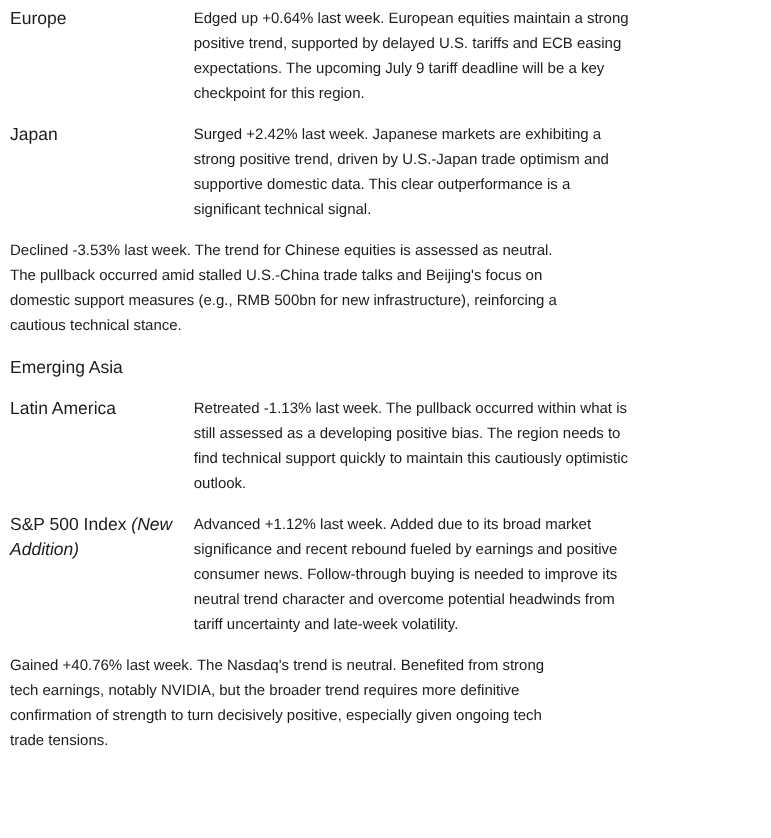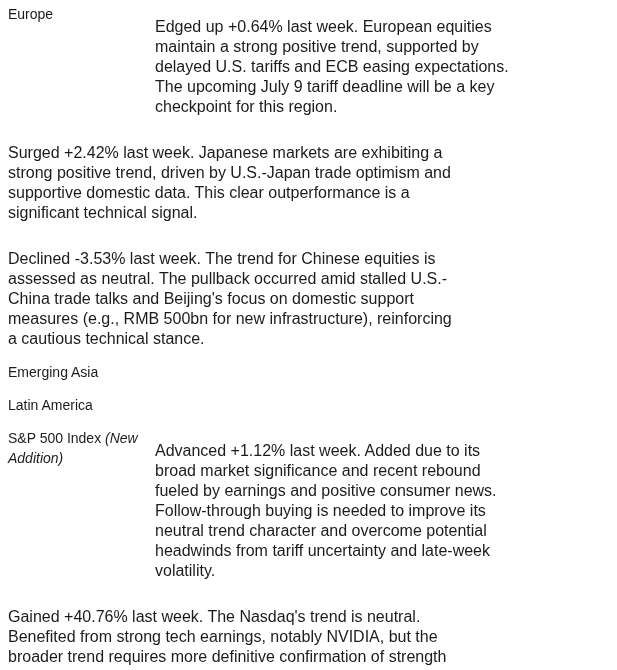--- a/index.html
+++ b/index.html
@@ -28,49 +28,50 @@
     width: 147px;
     flex-shrink: 0;
     font-size: 14px;
     line-height: 20px;
   }
   .region-label .note {
     font-style: italic;
   }
   .region-summary {
     width: 453px;
-    font-size: 16px;
+    font-size: 12px;
     line-height: 20px;
-    margin-top: 13px;
   }
 </style>
 </head>
 <body>
 
 <div class="doc">
 
   <div class="row">
     <div class="region-label"><span>Europe</span></div>
     <div class="region-summary">Edged up +0.64% last week. European equities maintain a strong positive trend, supported by delayed U.S. tariffs and ECB easing expectations. The upcoming July 9 tariff deadline will be a key checkpoint for this region.</div>
   </div>
 
   <div class="row">
+    <div class="region-label"><span>Japan</span></div>
     <div class="region-summary">Surged +2.42% last week. Japanese markets are exhibiting a strong positive trend, driven by U.S.-Japan trade optimism and supportive domestic data. This clear outperformance is a significant technical signal.</div>
   </div>
 
   <div class="row">
     <div class="region-summary">Declined -3.53% last week. The trend for Chinese equities is assessed as neutral. The pullback occurred amid stalled U.S.-China trade talks and Beijing's focus on domestic support measures (e.g., RMB 500bn for new infrastructure), reinforcing a cautious technical stance.</div>
   </div>
 
   <div class="row">
     <div class="region-label"><span>Emerging Asia</span></div>
   </div>
 
   <div class="row">
     <div class="region-label"><span>Latin America</span></div>
+    <div class="region-summary">Retreated -1.13% last week. The pullback occurred within what is still assessed as a developing positive bias. The region needs to find technical support quickly to maintain this cautiously optimistic outlook.</div>
   </div>
 
   <div class="row">
     <div class="region-label"><span>S&amp;P 500 Index</span> <span class="note">(New Addition)</span></div>
     <div class="region-summary">Advanced +1.12% last week. Added due to its broad market significance and recent rebound fueled by earnings and positive consumer news. Follow-through buying is needed to improve its neutral trend character and overcome potential headwinds from tariff uncertainty and late-week volatility.</div>
   </div>
 
   <div class="row">
     <div class="region-summary">Gained +40.76% last week. The Nasdaq's trend is neutral. Benefited from strong tech earnings, notably NVIDIA, but the broader trend requires more definitive confirmation of strength to turn decisively positive, especially given ongoing tech trade tensions.</div>
   </div>

